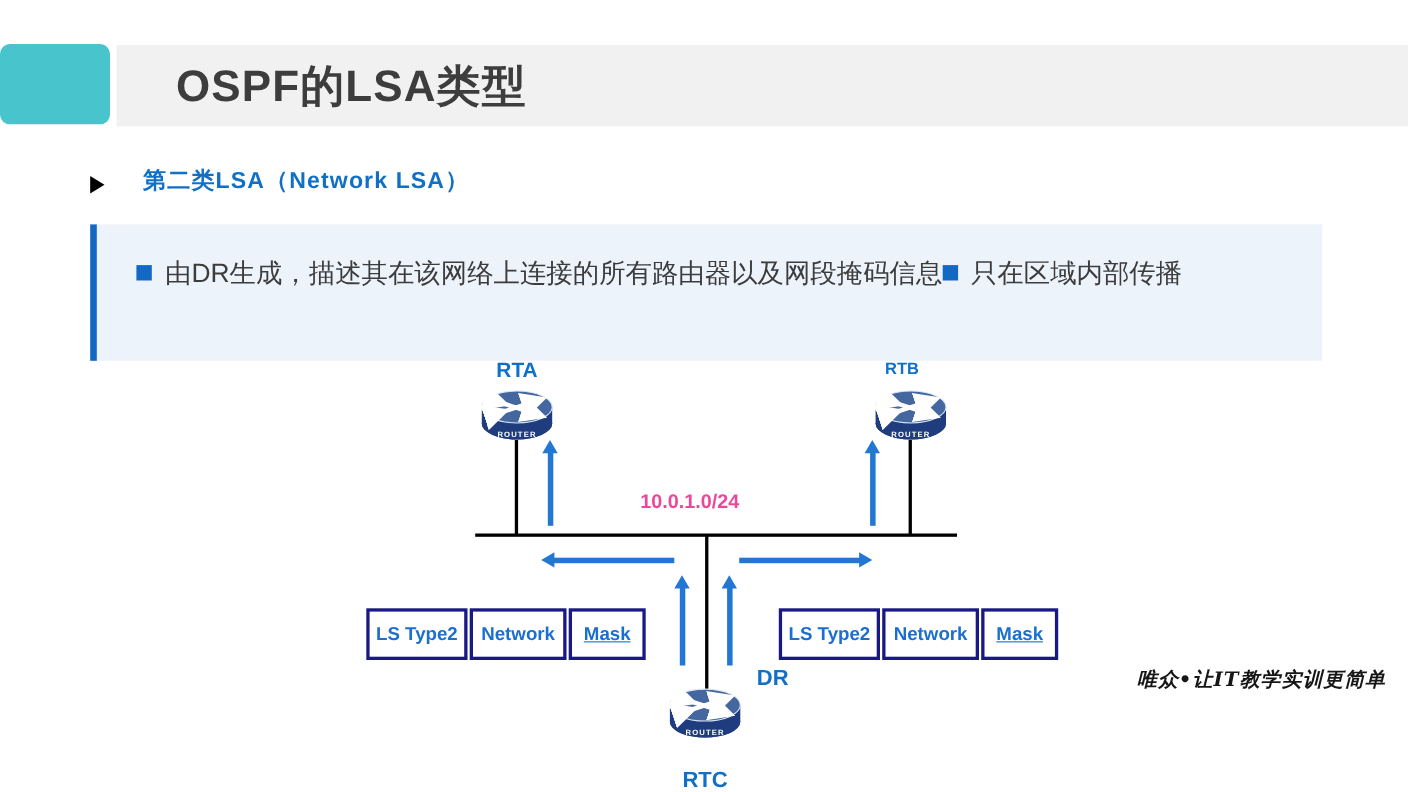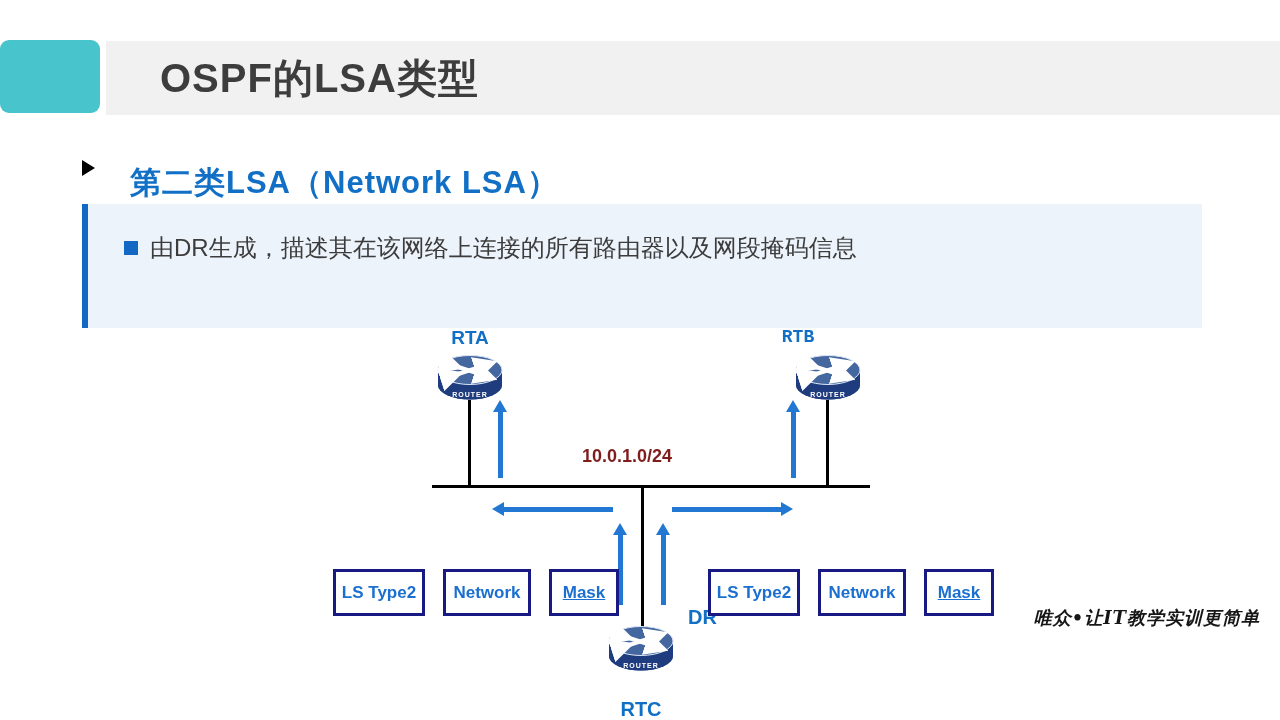--- a/index.html
+++ b/index.html
@@ -13,48 +13,48 @@
   body{font-family:"Liberation Sans","DejaVu Sans",sans-serif;background:#fff;overflow:hidden;}
   .slide{position:relative;width:1280px;height:648px;background:#fff;}
 
   
   .accent-block{position:absolute;left:0;top:40px;width:100px;height:73px;background:var(--accent-teal);border-radius:9px;}
   .title-bar{position:absolute;left:106px;top:41px;width:1174px;height:74px;background:var(--header-gray);display:flex;align-items:center;}
   .slide-title{margin-left:54px;font-size:40px;font-weight:700;color:#3D3D3D;letter-spacing:1px;}
 
   
   .tri{position:absolute;left:82px;top:160px;width:0;height:0;border-top:8px solid transparent;border-bottom:8px solid transparent;border-left:13px solid #000;}
-  .heading{position:absolute;left:130px;top:150px;font-size:31px;font-weight:700;color:var(--heading-blue);letter-spacing:1px;margin-top:12px;}
+  .heading{position:absolute;left:130px;top:150px;font-size:21px;font-weight:700;color:var(--heading-blue);letter-spacing:1px;}
 
   
   .panel{position:absolute;left:82px;top:204px;width:1120px;height:124px;background:var(--panel-bg);display:flex;}
   .panel-bar{width:6px;background:var(--panel-bar);flex:0 0 6px;}
   .panel-body{padding:24px 0 0 36px;display:flex;flex-direction:row;}
   .bullet-row{display:flex;align-items:center;height:40px;}
   .sq{width:14px;height:14px;background:var(--panel-bar);margin-right:12px;flex:0 0 14px;}
   .bullet-text{font-size:24px;color:var(--text-dark);white-space:nowrap;}
 
   
   .bline{position:absolute;background:var(--line-black);}
   .arr-up{position:absolute;width:5px;background:var(--arrow-blue);}
   .arr-up::before{content:"";position:absolute;top:-11px;left:-5px;border-left:7.5px solid transparent;border-right:7.5px solid transparent;border-bottom:12px solid var(--arrow-blue);}
   .arr-left{position:absolute;height:5px;background:var(--arrow-blue);}
   .arr-left::before{content:"";position:absolute;left:-11px;top:-5px;border-top:7.5px solid transparent;border-bottom:7.5px solid transparent;border-right:12px solid var(--arrow-blue);}
   .arr-right{position:absolute;height:5px;background:var(--arrow-blue);}
   .arr-right::after{content:"";position:absolute;right:-11px;top:-5px;border-top:7.5px solid transparent;border-bottom:7.5px solid transparent;border-left:12px solid var(--arrow-blue);}
 
   .rlabel{position:absolute;font-weight:700;color:var(--label-blue);text-align:center;}
-  .net-label{position:absolute;left:527px;top:446px;width:200px;text-align:center;font-size:18px;font-weight:700;color:#7f1d1d;}
+  .net-label{position:absolute;left:527px;top:446px;width:200px;text-align:center;font-size:18px;font-weight:700;color:#ec4899;}
 
   .router{position:absolute;width:68px;height:48px;}
   .router-top{fill:var(--router-top);stroke:#DCE6F5;stroke-width:1;}
   .router-side{fill:var(--router-side);}
   .router-txt{fill:#fff;font-size:7px;font-weight:700;letter-spacing:1px;font-family:"Liberation Sans",sans-serif;}
 
-  .lsa-box{position:absolute;display:flex;gap:18px;margin-top:16px;}
+  .lsa-box{position:absolute;display:flex;gap:2px;}
   .lsa-cell{height:47px;border:3px solid var(--navy);background:#fff;display:flex;align-items:center;justify-content:center;font-size:17px;font-weight:700;color:var(--box-text);}
   .c1{width:92px;} .c2{width:88px;} .c3{width:70px;text-decoration:underline;}
 
   .watermark{position:absolute;right:20px;bottom:18px;font-family:"DejaVu Serif","Liberation Serif",serif;font-style:italic;font-weight:700;font-size:18px;color:#161616;letter-spacing:1px;}
 </style>
 </head>
 <body>
 
 <div class="slide">
 
@@ -65,20 +65,24 @@
 
   <div class="tri"></div>
   <div class="heading">第二类LSA（Network LSA）</div>
 
   <div class="panel">
     <div class="panel-bar"></div>
     <div class="panel-body">
       <div class="bullet-row">
         <span class="sq"></span>
         <span class="bullet-text">由DR生成，描述其在该网络上连接的所有路由器以及网段掩码信息</span>
+      </div>
+      <div class="bullet-row">
+        <span class="sq"></span>
+        <span class="bullet-text">只在区域内部传播</span>
       </div>
     </div>
   </div>
 
   <div>
 
     <div class="bline" style="left:432px;top:485px;width:438px;height:3px;"></div>
     <div class="bline" style="left:468px;top:400px;width:3px;height:87px;"></div>
     <div class="bline" style="left:826px;top:400px;width:3px;height:87px;"></div>
     <div class="bline" style="left:641px;top:487px;width:3px;height:141px;"></div>
@@ -100,21 +104,21 @@
           </marker>
       </defs>
       <path class="router-side" d="M2,16 L2,31 A32,14.5 0 0 0 66,31 L66,16 Z"></path>
       <ellipse class="router-side" cx="34" cy="31" rx="32" ry="14.5"></ellipse>
       <ellipse class="router-top" cx="34" cy="16" rx="32" ry="14.5"></ellipse>
       <line x1="16" y1="22" x2="50" y2="11" stroke="#fff" stroke-width="4" marker-start="url(#ah)" marker-end="url(#ah)"></line>
       <line x1="16" y1="11" x2="50" y2="22" stroke="#fff" stroke-width="4" marker-start="url(#ah)" marker-end="url(#ah)"></line>
       <text class="router-txt" x="34" y="43" text-anchor="middle">ROUTER</text>
     </svg>
 
-    <div class="rlabel" style="left:764px;top:327px;width:68px;font-size:18px;font-family:Liberation Mono, monospace;">RTB</div>
+    <div class="rlabel" style="left:786px;top:327px;width:68px;font-size:15px;">RTB</div>
     <svg class="router" style="left:794px;top:354px;" viewBox="0 0 68 48">
       <path class="router-side" d="M2,16 L2,31 A32,14.5 0 0 0 66,31 L66,16 Z"></path>
       <ellipse class="router-side" cx="34" cy="31" rx="32" ry="14.5"></ellipse>
       <ellipse class="router-top" cx="34" cy="16" rx="32" ry="14.5"></ellipse>
       <line x1="16" y1="22" x2="50" y2="11" stroke="#fff" stroke-width="4" marker-start="url(#ah)" marker-end="url(#ah)"></line>
       <line x1="16" y1="11" x2="50" y2="22" stroke="#fff" stroke-width="4" marker-start="url(#ah)" marker-end="url(#ah)"></line>
       <text class="router-txt" x="34" y="43" text-anchor="middle">ROUTER</text>
     </svg>
 
     <svg class="router" style="left:607px;top:625px;" viewBox="0 0 68 48">

